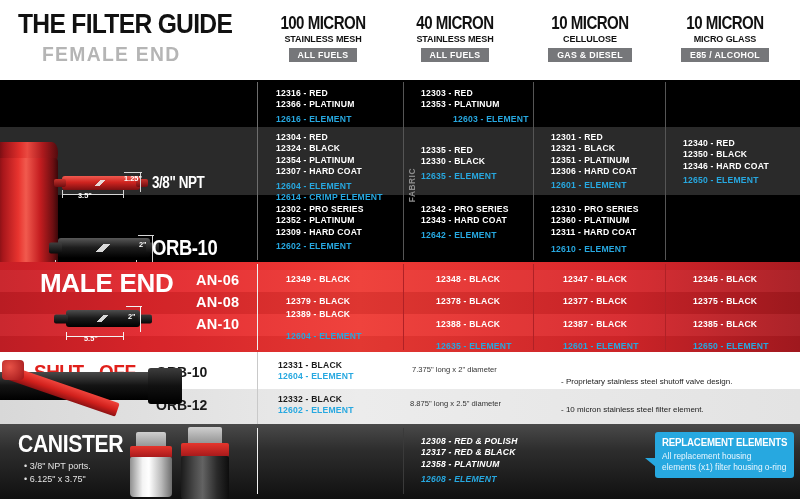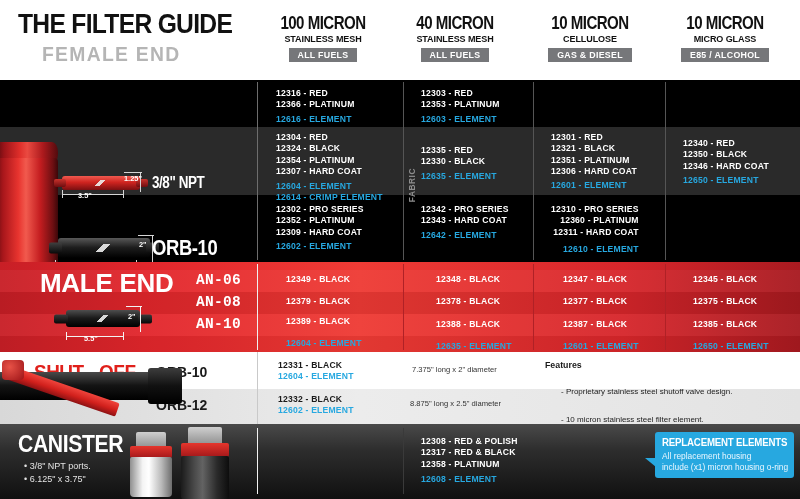--- a/index.html
+++ b/index.html
@@ -39,21 +39,21 @@
   .vdiv{position:absolute;width:1.4px;background:#6d6d6d;}
 
   
   #male{position:absolute;left:0;top:262px;width:800px;height:90px;
         background:linear-gradient(90deg,#c81f26 0%,#e2262c 18%,#ef3b35 45%,#d7262b 78%,#a81a20 100%);}
   .mrow{position:absolute;left:0;width:800px;height:22px;}
   #mr1{top:8px;background:rgba(255,255,255,.045);}
   #mr2{top:30px;background:rgba(0,0,0,.07);}
   #mr3{top:52px;background:rgba(255,255,255,.045);}
   #mr4{top:74px;background:rgba(0,0,0,.05);}
-  .anlabel{position:absolute;left:196px;color:#fff;font-size:14.5px;font-weight:bold;letter-spacing:.3px;font-family:Liberation Mono, monospace;}
+  .anlabel{position:absolute;left:196px;color:#fff;font-size:14.5px;font-weight:bold;letter-spacing:.3px;}
 
   
   #shut{position:absolute;left:0;top:352px;width:800px;height:72px;background:#fff;}
   #sh-r1{position:absolute;left:0;top:3px;width:800px;height:34px;background:#ffffff;}
   #sh-r2{position:absolute;left:0;top:37px;width:800px;height:35px;
          background:linear-gradient(90deg,#d8d8d8 0%,#ececec 45%,#e3e3e3 100%);}
   #shutoff-word{position:absolute;left:34px;top:8px;font-size:21px;font-weight:bold;color:#e0201b;
          letter-spacing:-.5px;transform:scaleX(.9);transform-origin:left top;}
   .orblabel{position:absolute;left:156px;color:#1a1a1a;font-size:14px;font-weight:bold;}
   .dimtxt{position:absolute;font-size:7.6px;color:#333;}
@@ -208,21 +208,21 @@
     <div class="fabric">FABRIC</div>
 
     <div class="cell" style="left:276px;top:8px;">
       <div class="pn white">12316 - RED</div>
       <div class="pn white">12366 - PLATINUM</div>
       <div class="pn blue" style="margin-top:3px;">12616 - ELEMENT</div>
     </div>
     <div class="cell" style="left:421px;top:8px;">
       <div class="pn white">12303 - RED</div>
       <div class="pn white">12353 - PLATINUM</div>
-      <div class="pn blue" style="margin-top:3px;">12603 - ELEMENT</div>
+      <div class="pn blue" style="margin-top:3px;margin-left:32px;">12603 - ELEMENT</div>
     </div>
 
     <div class="cell" style="left:276px;top:52px;">
       <div class="pn white">12304 - RED</div>
       <div class="pn white">12324 - BLACK</div>
       <div class="pn white">12354 - PLATINUM</div>
       <div class="pn white">12307 - HARD COAT</div>
       <div class="pn blue" style="margin-top:4px;">12604 - ELEMENT</div>
       <div class="pn blue">12614 - CRIMP ELEMENT</div>
     </div>
@@ -249,21 +249,21 @@
       <div class="pn white">12302 - PRO SERIES</div>
       <div class="pn white">12352 - PLATINUM</div>
       <div class="pn white">12309 - HARD COAT</div>
       <div class="pn blue" style="margin-top:3px;">12602 - ELEMENT</div>
     </div>
     <div class="cell" style="left:421px;top:124px;">
       <div class="pn white">12342 - PRO SERIES</div>
       <div class="pn white">12343 - HARD COAT</div>
       <div class="pn blue" style="margin-top:3px;">12642 - ELEMENT</div>
     </div>
-    <div class="cell" style="left:551px;top:124px;text-align:right;">
+    <div class="cell" style="left:551px;top:124px;">
       <div class="pn white">12310 - PRO SERIES</div>
       <div class="pn white">12360 - PLATINUM</div>
       <div class="pn white">12311 - HARD COAT</div>
       <div class="pn blue" style="margin-top:6px;">12610 - ELEMENT</div>
     </div>
   </div>
 
   <div id="male">
     <div class="mrow" id="mr1"></div>
     <div class="mrow" id="mr2"></div>
@@ -291,21 +291,21 @@
     <div class="anlabel" style="top:54px;">AN-10</div>
 
     <div class="vdiv" style="left:257px;top:2px;height:86px;background:#f0f0f0;"></div>
     <div class="vdiv" style="left:403px;top:2px;height:86px;background:#b02126;"></div>
     <div class="vdiv" style="left:533px;top:2px;height:86px;background:#b02126;"></div>
     <div class="vdiv" style="left:665px;top:2px;height:86px;background:#b02126;"></div>
 
     <div class="cell" style="left:286px;top:12px;">
       <div class="pn white">12349 - BLACK</div>
       <div class="pn white" style="margin-top:11px;">12379 - BLACK</div>
-      <div class="pn white" style="margin-top:8px;">12389 - BLACK</div>
+      <div class="pn white" style="margin-top:1px;">12389 - BLACK</div>
       <div class="pn blue" style="margin-top:11px;">12604 - ELEMENT</div>
     </div>
     <div class="cell" style="left:436px;top:12px;">
       <div class="pn white">12348 - BLACK</div>
       <div class="pn white" style="margin-top:11px;">12378 - BLACK</div>
       <div class="pn white" style="margin-top:11px;">12388 - BLACK</div>
       <div class="pn blue" style="margin-top:11px;">12635 - ELEMENT</div>
     </div>
     <div class="cell" style="left:563px;top:12px;">
       <div class="pn white">12347 - BLACK</div>
@@ -338,21 +338,20 @@
     </div>
     <div class="cell" style="left:278px;top:42px;">
       <div class="pn dark">12332 - BLACK</div>
       <div class="pn blue">12602 - ELEMENT</div>
     </div>
 
     <div class="dimtxt" style="left:412px;top:13px;">7.375" long x 2" diameter</div>
     <div class="dimtxt" style="left:410px;top:47px;">8.875" long x 2.5" diameter</div>
 
     <div id="features">
-      <h4>Features</h4>
       <p>- Proprietary stainless steel shutoff valve design.</p>
       <p>- 10 micron stainless steel filter element.</p>
       <p>- Please see the following page for more information</p>
     </div>
   </div>
 
   <div class="shutbody"></div>
   <div class="shutbody2"></div>
   <div class="shutlever"></div>
   <div class="shutknob"></div>
@@ -373,30 +372,30 @@
     <div class="cphoto" style="left:176px;top:3px;">
       <div class="cbracket" style="left:12px;top:0;width:34px;height:18px;"></div>
       <div class="ctop" style="left:5px;top:16px;width:48px;height:14px;"></div>
       <div class="cbody" style="left:5px;top:29px;width:48px;height:44px;
            background:linear-gradient(90deg,#1b1b1b 0%,#4a4a4a 28%,#636363 45%,#2a2a2a 75%,#0d0d0d 100%);"></div>
     </div>
 
     <div class="vdiv" style="left:257px;top:4px;height:66px;background:#f2f2f2;"></div>
     <div class="vdiv" style="left:403px;top:4px;height:66px;background:#3a3a3a;"></div>
 
-    <div class="cell" style="left:421px;top:12px;">
+    <div class="cell" style="left:421px;top:12px;font-style:italic;">
       <div class="pn white">12308 - RED &amp; POLISH</div>
       <div class="pn white">12317 - RED &amp; BLACK</div>
       <div class="pn white">12358 - PLATINUM</div>
       <div class="pn blue" style="margin-top:4px;">12608 - ELEMENT</div>
     </div>
   </div>
 
   <div id="callout-tail"></div>
   <div id="callout">
     <div class="ct">REPLACEMENT ELEMENTS</div>
     <div class="cb">
       <div>All replacement housing</div>
-      <div>include (x1) micron housing o-ring</div>
+      <div>elements (x1) filter housing o-ring</div>
     </div>
   </div>
 
 </div>
 
 </body></html>

